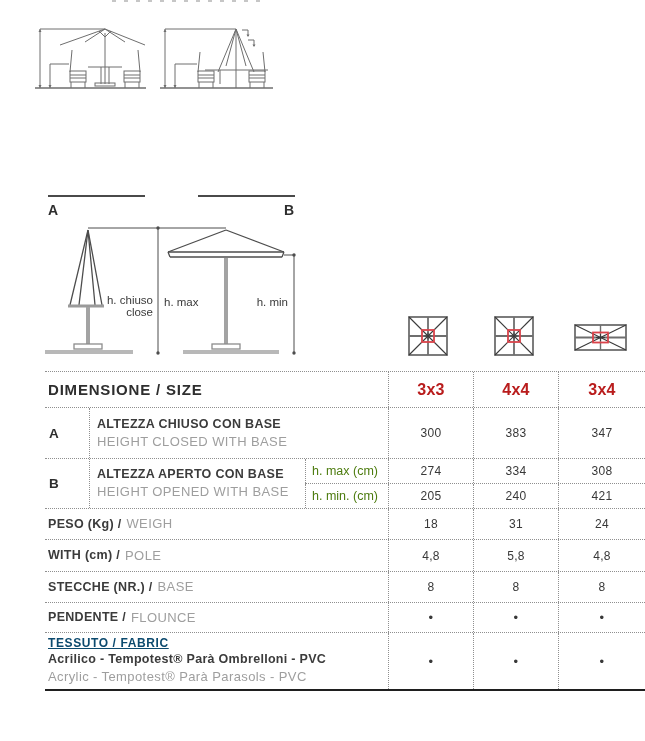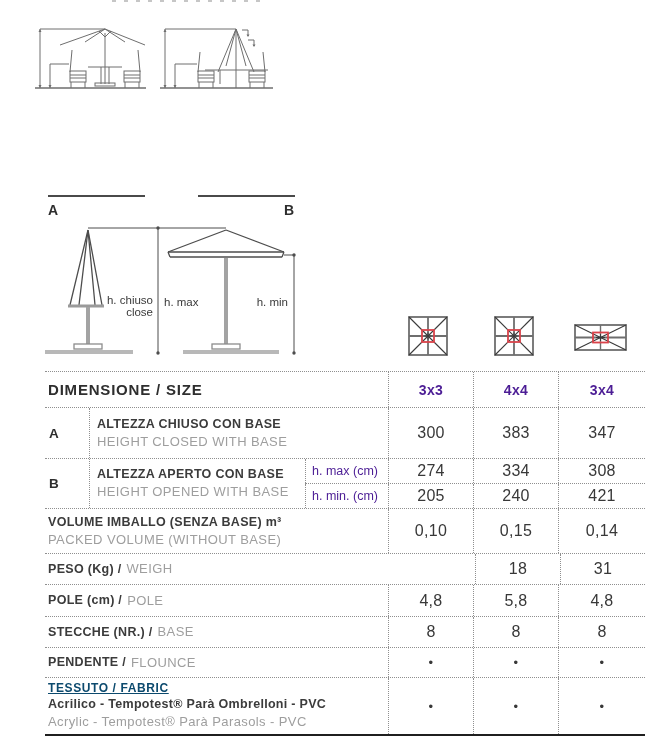--- a/index.html
+++ b/index.html
@@ -43,29 +43,29 @@
   .lab-inline{flex:1;display:flex;flex-direction:row;align-items:center;padding-left:3px;box-sizing:border-box;}
   .letter{width:45px;display:flex;align-items:center;padding-left:4px;box-sizing:border-box;
     border-right:1px dotted #8f8f8f;font-weight:bold;font-size:13.5px;color:#2e2e2e;}
   .desc{display:flex;flex-direction:column;justify-content:center;padding-left:7px;box-sizing:border-box;}
   .desc.grow{flex:1;}
   .desc.fixed{width:215px;}
   .it{font-weight:bold;font-size:12.5px;color:#3b3b3b;letter-spacing:.3px;line-height:1.35;}
   .en{font-size:13px;color:#9e9e9e;letter-spacing:.4px;line-height:1.35;font-weight:500;}
   .lab-inline .en{margin-left:5px;}
   .vcell{width:85px;border-left:1px dotted #8f8f8f;box-sizing:border-box;
-    display:flex;align-items:center;justify-content:center;font-size:16px;letter-spacing:.3px;}
+    display:flex;align-items:center;justify-content:center;font-size:12px;letter-spacing:.3px;}
   .vcell.last{width:87px;}
   .head-label{font-weight:bold;font-size:15px;letter-spacing:.8px;color:#2e2e2e;}
-  .r-head .vcell{font-weight:bold;font-size:14px;color:#4c1d95;}
+  .r-head .vcell{font-weight:bold;font-size:16px;color:#b91c1c;}
   .bgroup{flex:1;display:flex;flex-direction:column;}
   .subrow{display:flex;flex:1;align-items:stretch;}
   .subrow + .subrow{border-top:1px dotted #8f8f8f;}
   .sublab{width:83px;border-left:1px dotted #8f8f8f;box-sizing:border-box;display:flex;
-    align-items:center;padding-left:6px;font-size:12.5px;color:#4c1d95;}
+    align-items:center;padding-left:6px;font-size:12.5px;color:#4d7c0f;}
   .tess-title{font-weight:bold;font-size:12px;color:#0c4a6e;letter-spacing:.6px;line-height:1.25;text-decoration:underline;}
   .dot{font-size:13px;}
 </style>
 </head>
 <body>
 
 <div class="canvas">
 
   <div class="top-dashes"></div>
 
@@ -258,42 +258,34 @@
         </div>
         <div class="subrow">
           <div class="sublab">h. min. (cm)</div>
           <div class="vcell">205</div>
           <div class="vcell">240</div>
           <div class="vcell last">421</div>
         </div>
       </div>
     </div>
 
-    <div class="row r-vol">
-      <div class="lab">
-        <span class="it">VOLUME IMBALLO (SENZA BASE) m³</span>
-        <span class="en">PACKED VOLUME (WITHOUT BASE)</span>
-      </div>
-      <div class="vcell">0,10</div>
-      <div class="vcell">0,15</div>
-      <div class="vcell last">0,14</div>
-    </div>
 
     <div class="row r-peso">
       <div class="lab-inline">
         <span class="it">PESO (Kg) /</span>
         <span class="en">WEIGH</span>
       </div>
       <div class="vcell">18</div>
       <div class="vcell">31</div>
+      <div class="vcell last">24</div>
     </div>
 
     <div class="row r-palo">
       <div class="lab-inline">
-        <span class="it">POLE (cm) /</span>
+        <span class="it">WITH (cm) /</span>
         <span class="en">POLE</span>
       </div>
       <div class="vcell">4,8</div>
       <div class="vcell">5,8</div>
       <div class="vcell last">4,8</div>
     </div>
 
     <div class="row r-stec">
       <div class="lab-inline">
         <span class="it">STECCHE (NR.) /</span>

